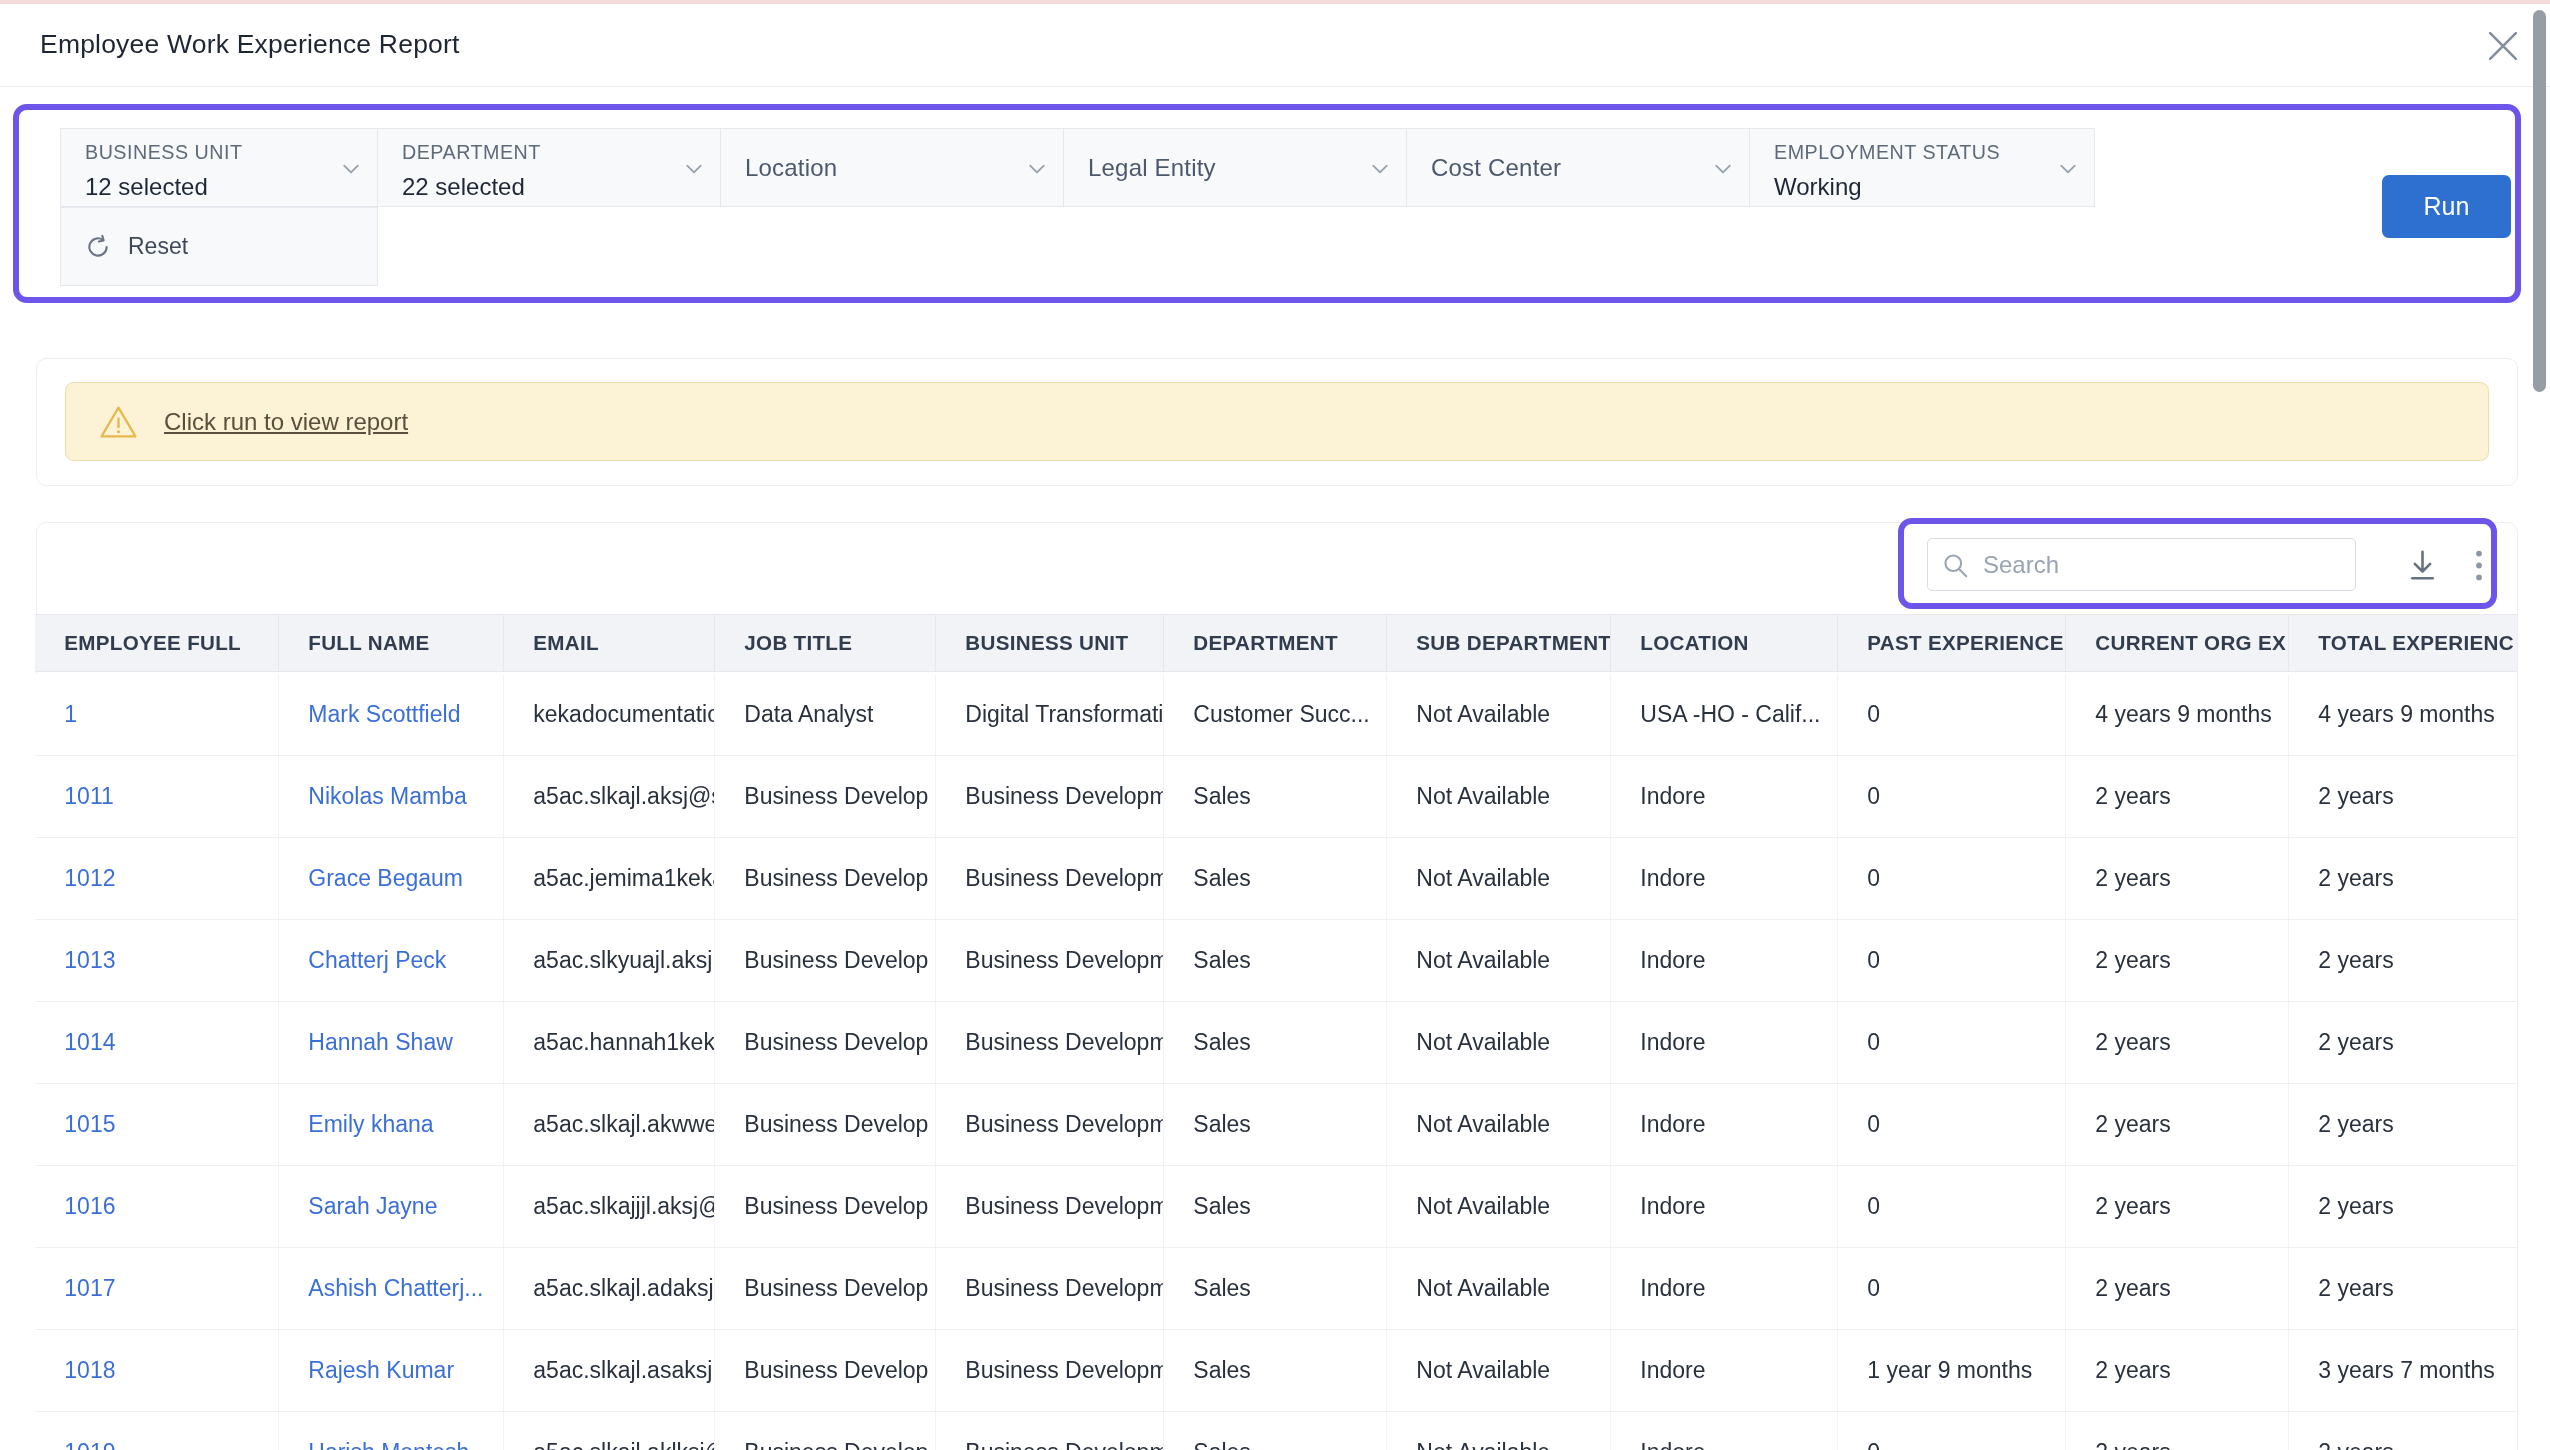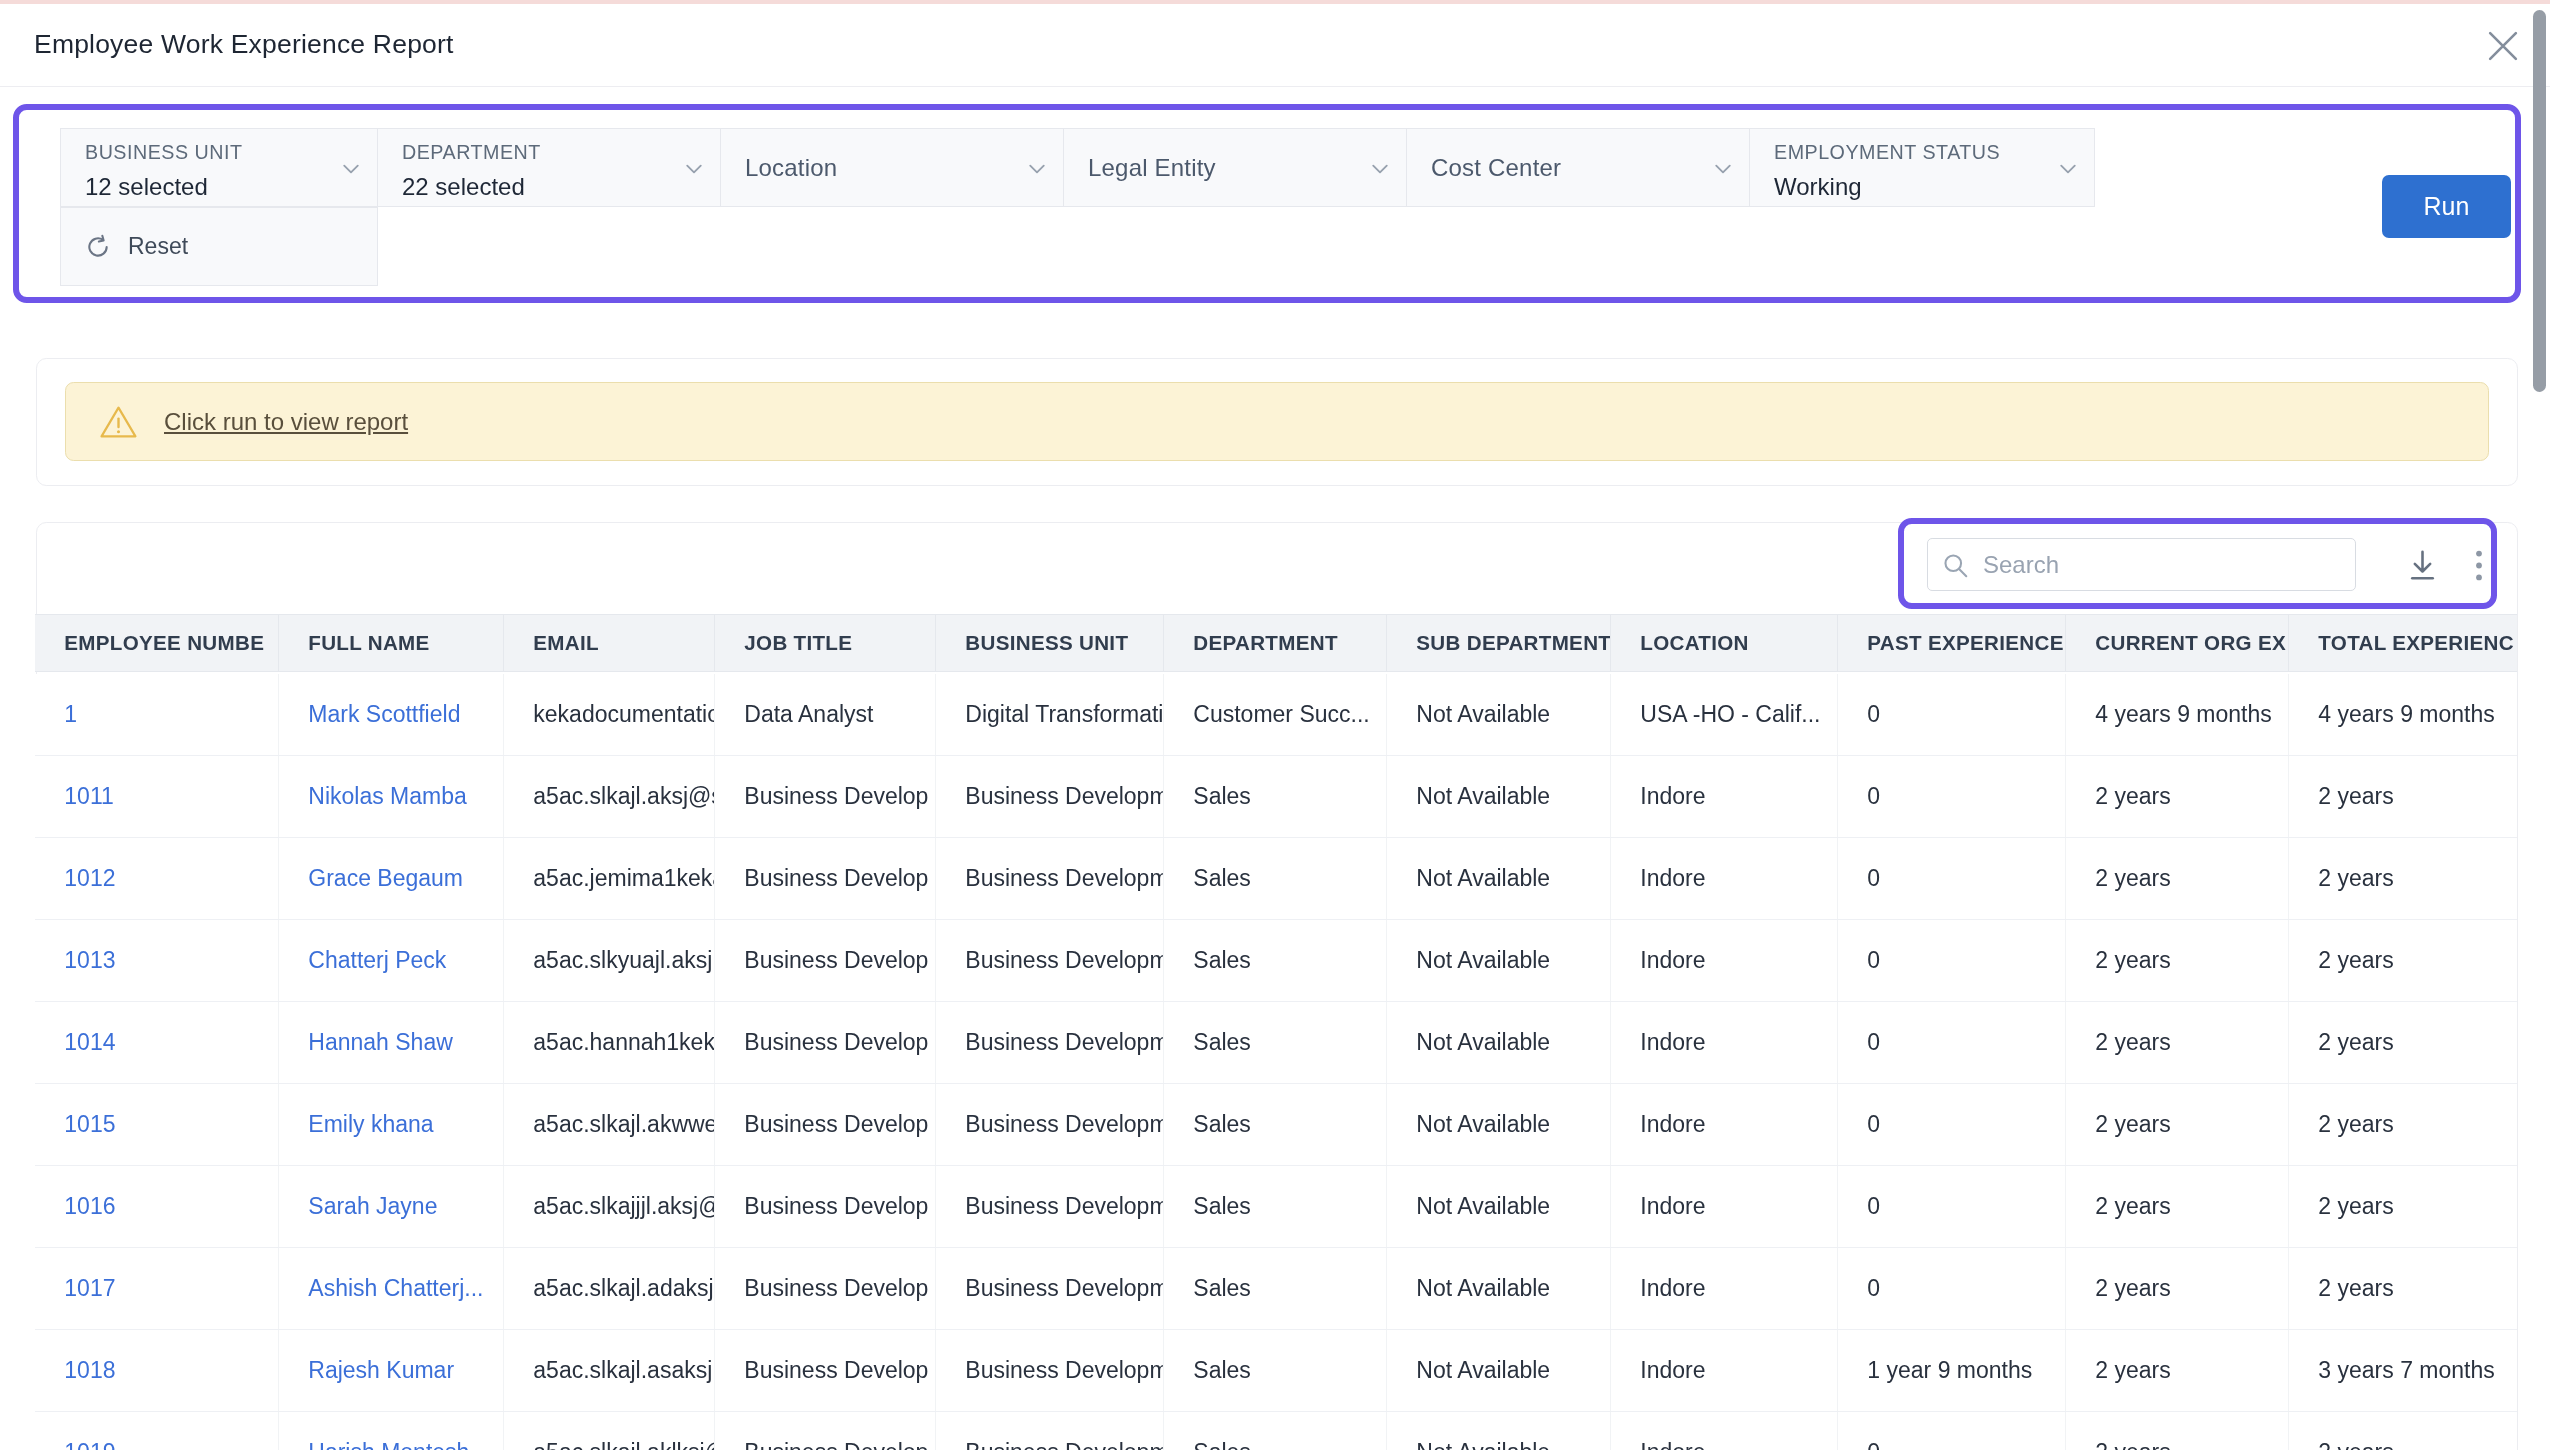--- a/index.html
+++ b/index.html
@@ -5,21 +5,21 @@
   * { margin:0; padding:0; box-sizing:border-box; }
   html,body { width:2550px; height:1451px; }
   body {
     position:relative; overflow:hidden; background:#ffffff;
     font-family:"Liberation Sans", sans-serif; color:#29313e;
   }
   
   .top-strip { position:absolute; left:0; top:0; width:100%; height:4.3px; background:#f5dbd9; }
   
   .app-header { position:absolute; left:0; top:4.3px; width:100%; height:83px; background:#fff; border-bottom:1.7px solid #ededf1; }
-  .app-title { position:absolute; left:34px; top:0; line-height:81px; font-size:26.5px; font-weight:500; color:#1e2633; letter-spacing:0.2px; }
+  .app-title { position:absolute; left:40px; top:0; line-height:81px; font-size:26.5px; font-weight:500; color:#1e2633; letter-spacing:0.2px; }
   .close-btn { position:absolute; right:29px; top:24px; width:36px; height:36px; cursor:pointer; }
   
   .hl-box { position:absolute; border:6px solid #6e55e9; border-radius:13.7px; z-index:50; pointer-events:none; }
   .hl-filters { left:13px; top:104px; width:2508px; height:199px; }
   .hl-search  { left:1898px; top:518px; width:599px; height:91px; }
   
   .filter-bar { position:absolute; left:60px; top:128px; display:flex; z-index:10; }
   .filter-cell {
     height:79px; background:#f8f9fb; border:0.9px solid #e6e8ed; border-left:none;
     position:relative; padding:12px 48px 0 24px; cursor:pointer;
@@ -168,21 +168,21 @@
       </svg>
   </span>
   <span class="kebab-btn">
     <svg viewBox="0 0 40 48" width="34" height="41">
         <circle cx="20" cy="10" r="3.4" fill="#8d97a5"></circle>
         <circle cx="20" cy="24" r="3.4" fill="#8d97a5"></circle>
         <circle cx="20" cy="38" r="3.4" fill="#8d97a5"></circle>
       </svg>
   </span>
   <div class="thead" style="grid-template-columns: 244px 225px 211px 221px 228px 223px 224px 227px 228px 223px 229px;">
-      <div class="th">EMPLOYEE NUMBE</div>
+      <div class="th">EMPLOYEE FULL</div>
       <div class="th">FULL NAME</div>
       <div class="th">EMAIL</div>
       <div class="th">JOB TITLE</div>
       <div class="th">BUSINESS UNIT</div>
       <div class="th">DEPARTMENT</div>
       <div class="th">SUB DEPARTMENT</div>
       <div class="th">LOCATION</div>
       <div class="th">PAST EXPERIENCE</div>
       <div class="th">CURRENT ORG EX</div>
       <div class="th">TOTAL EXPERIENC</div>

